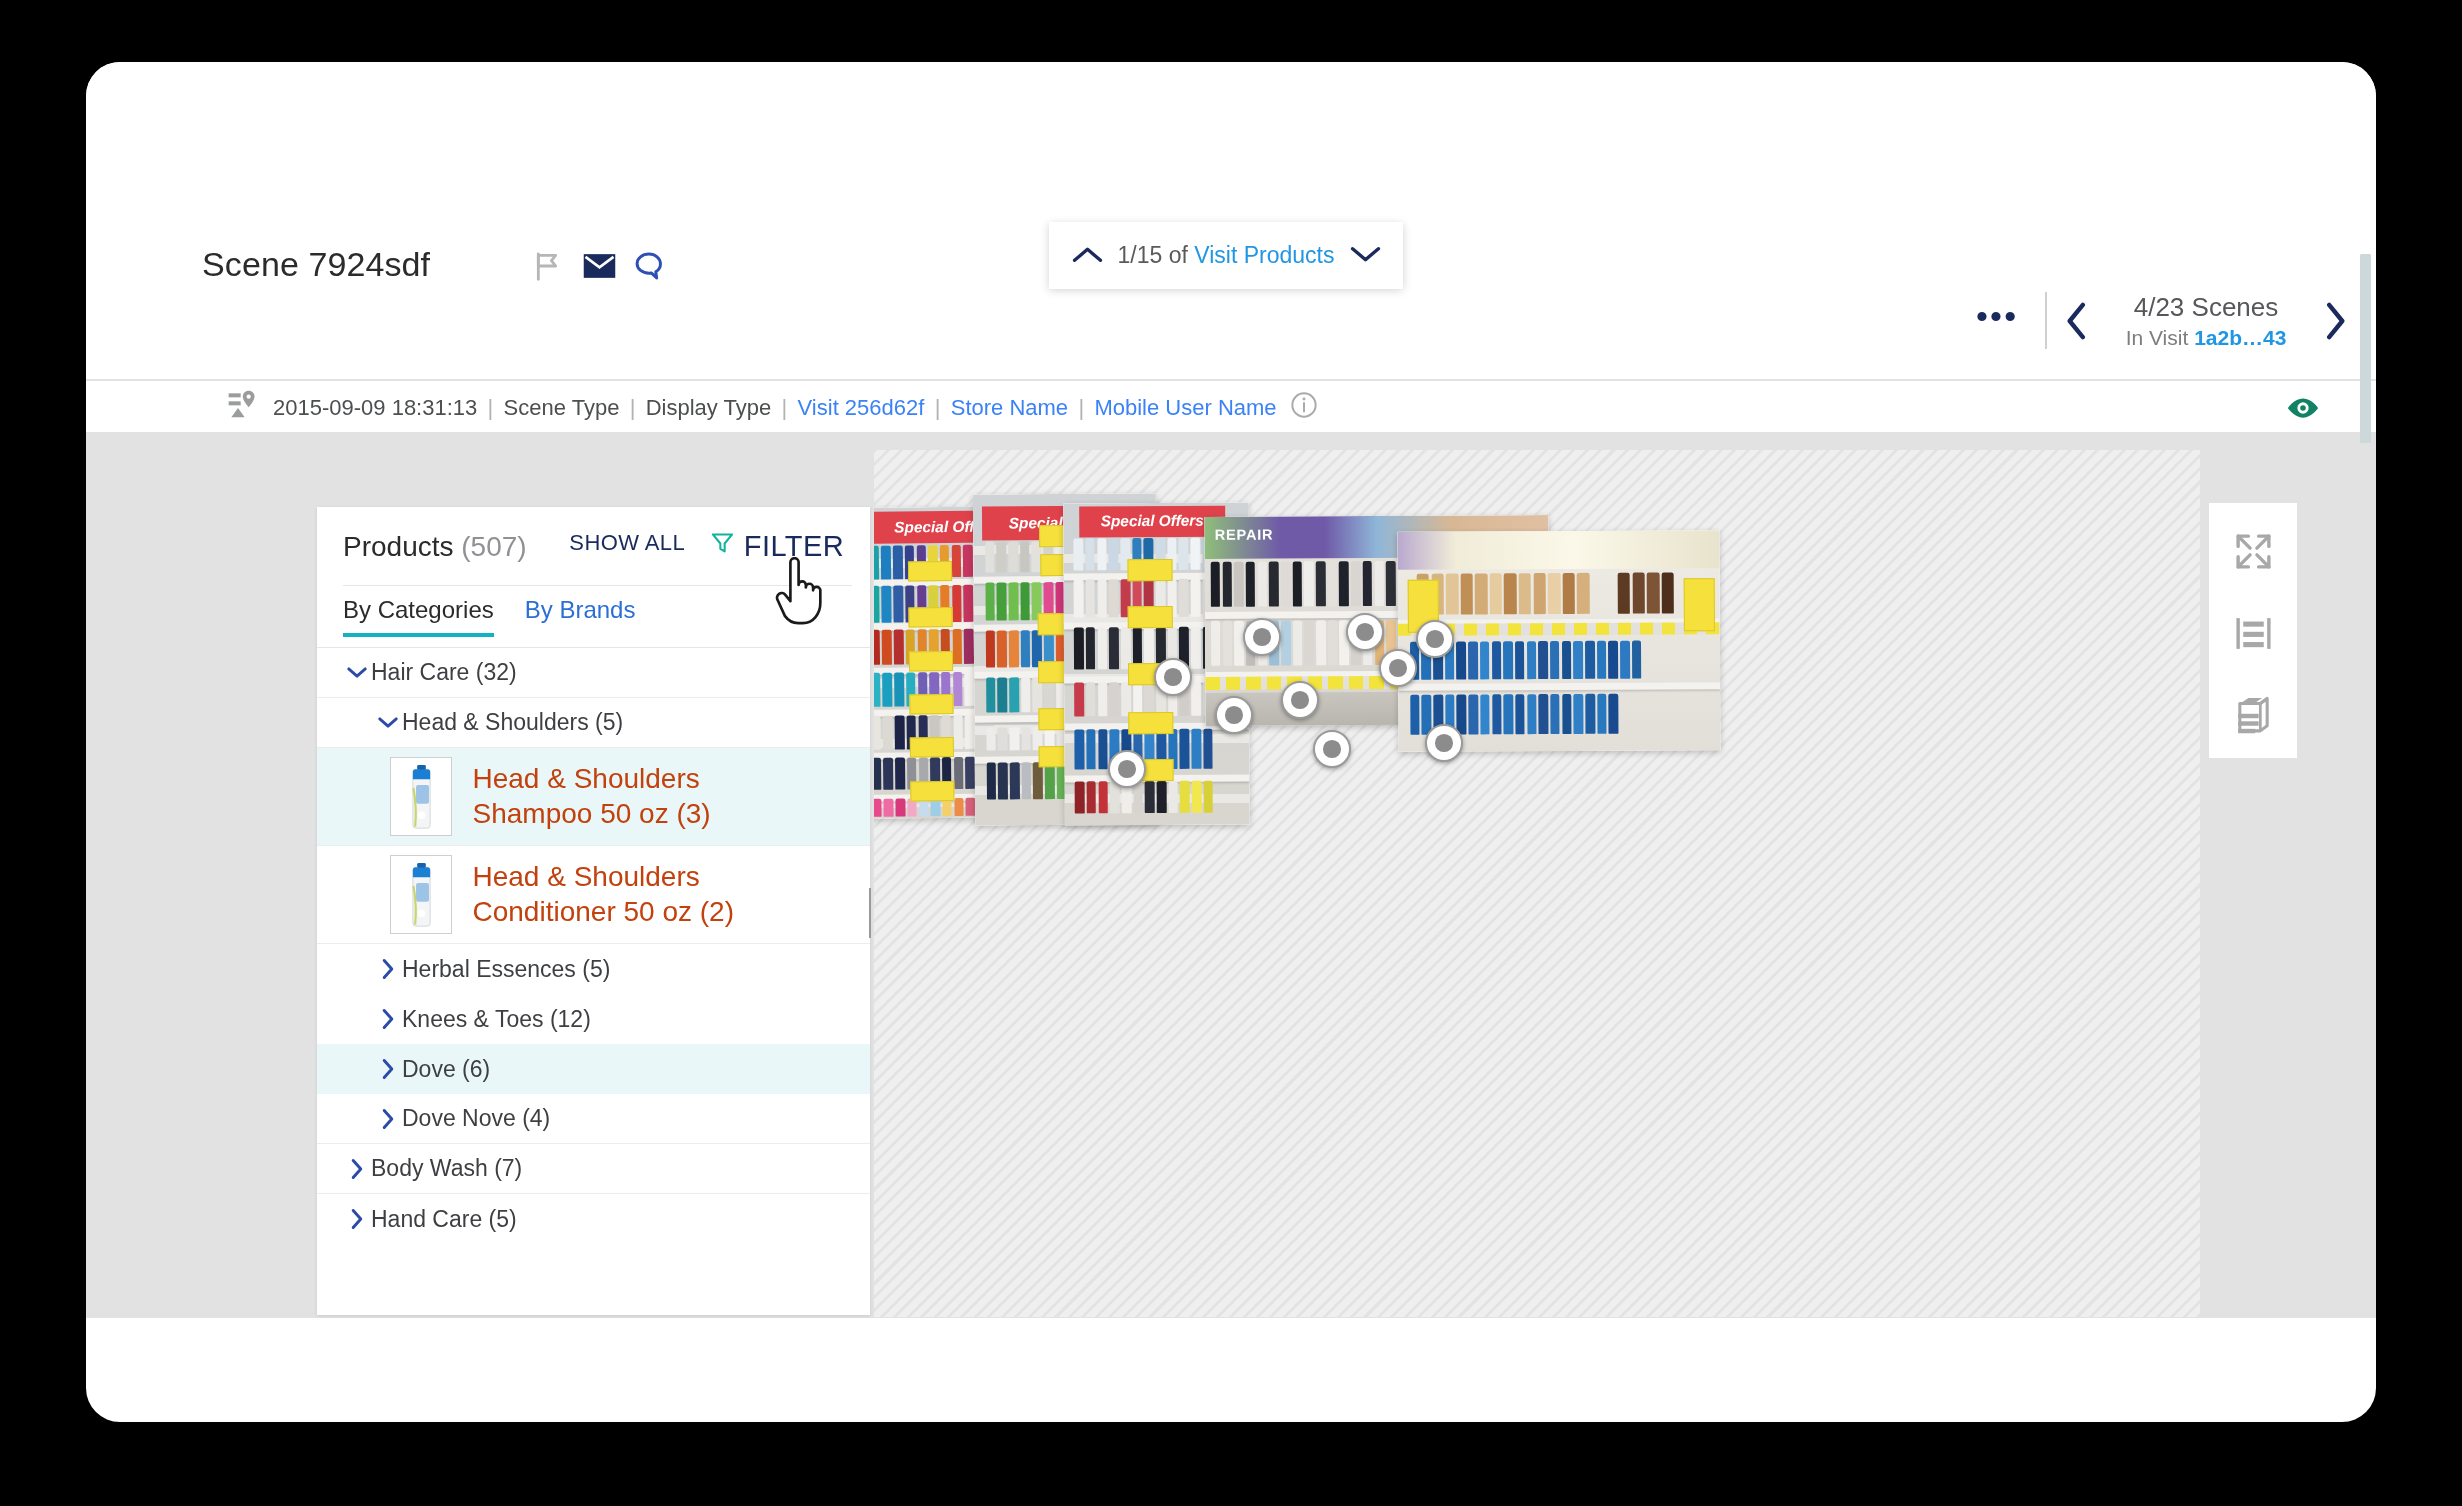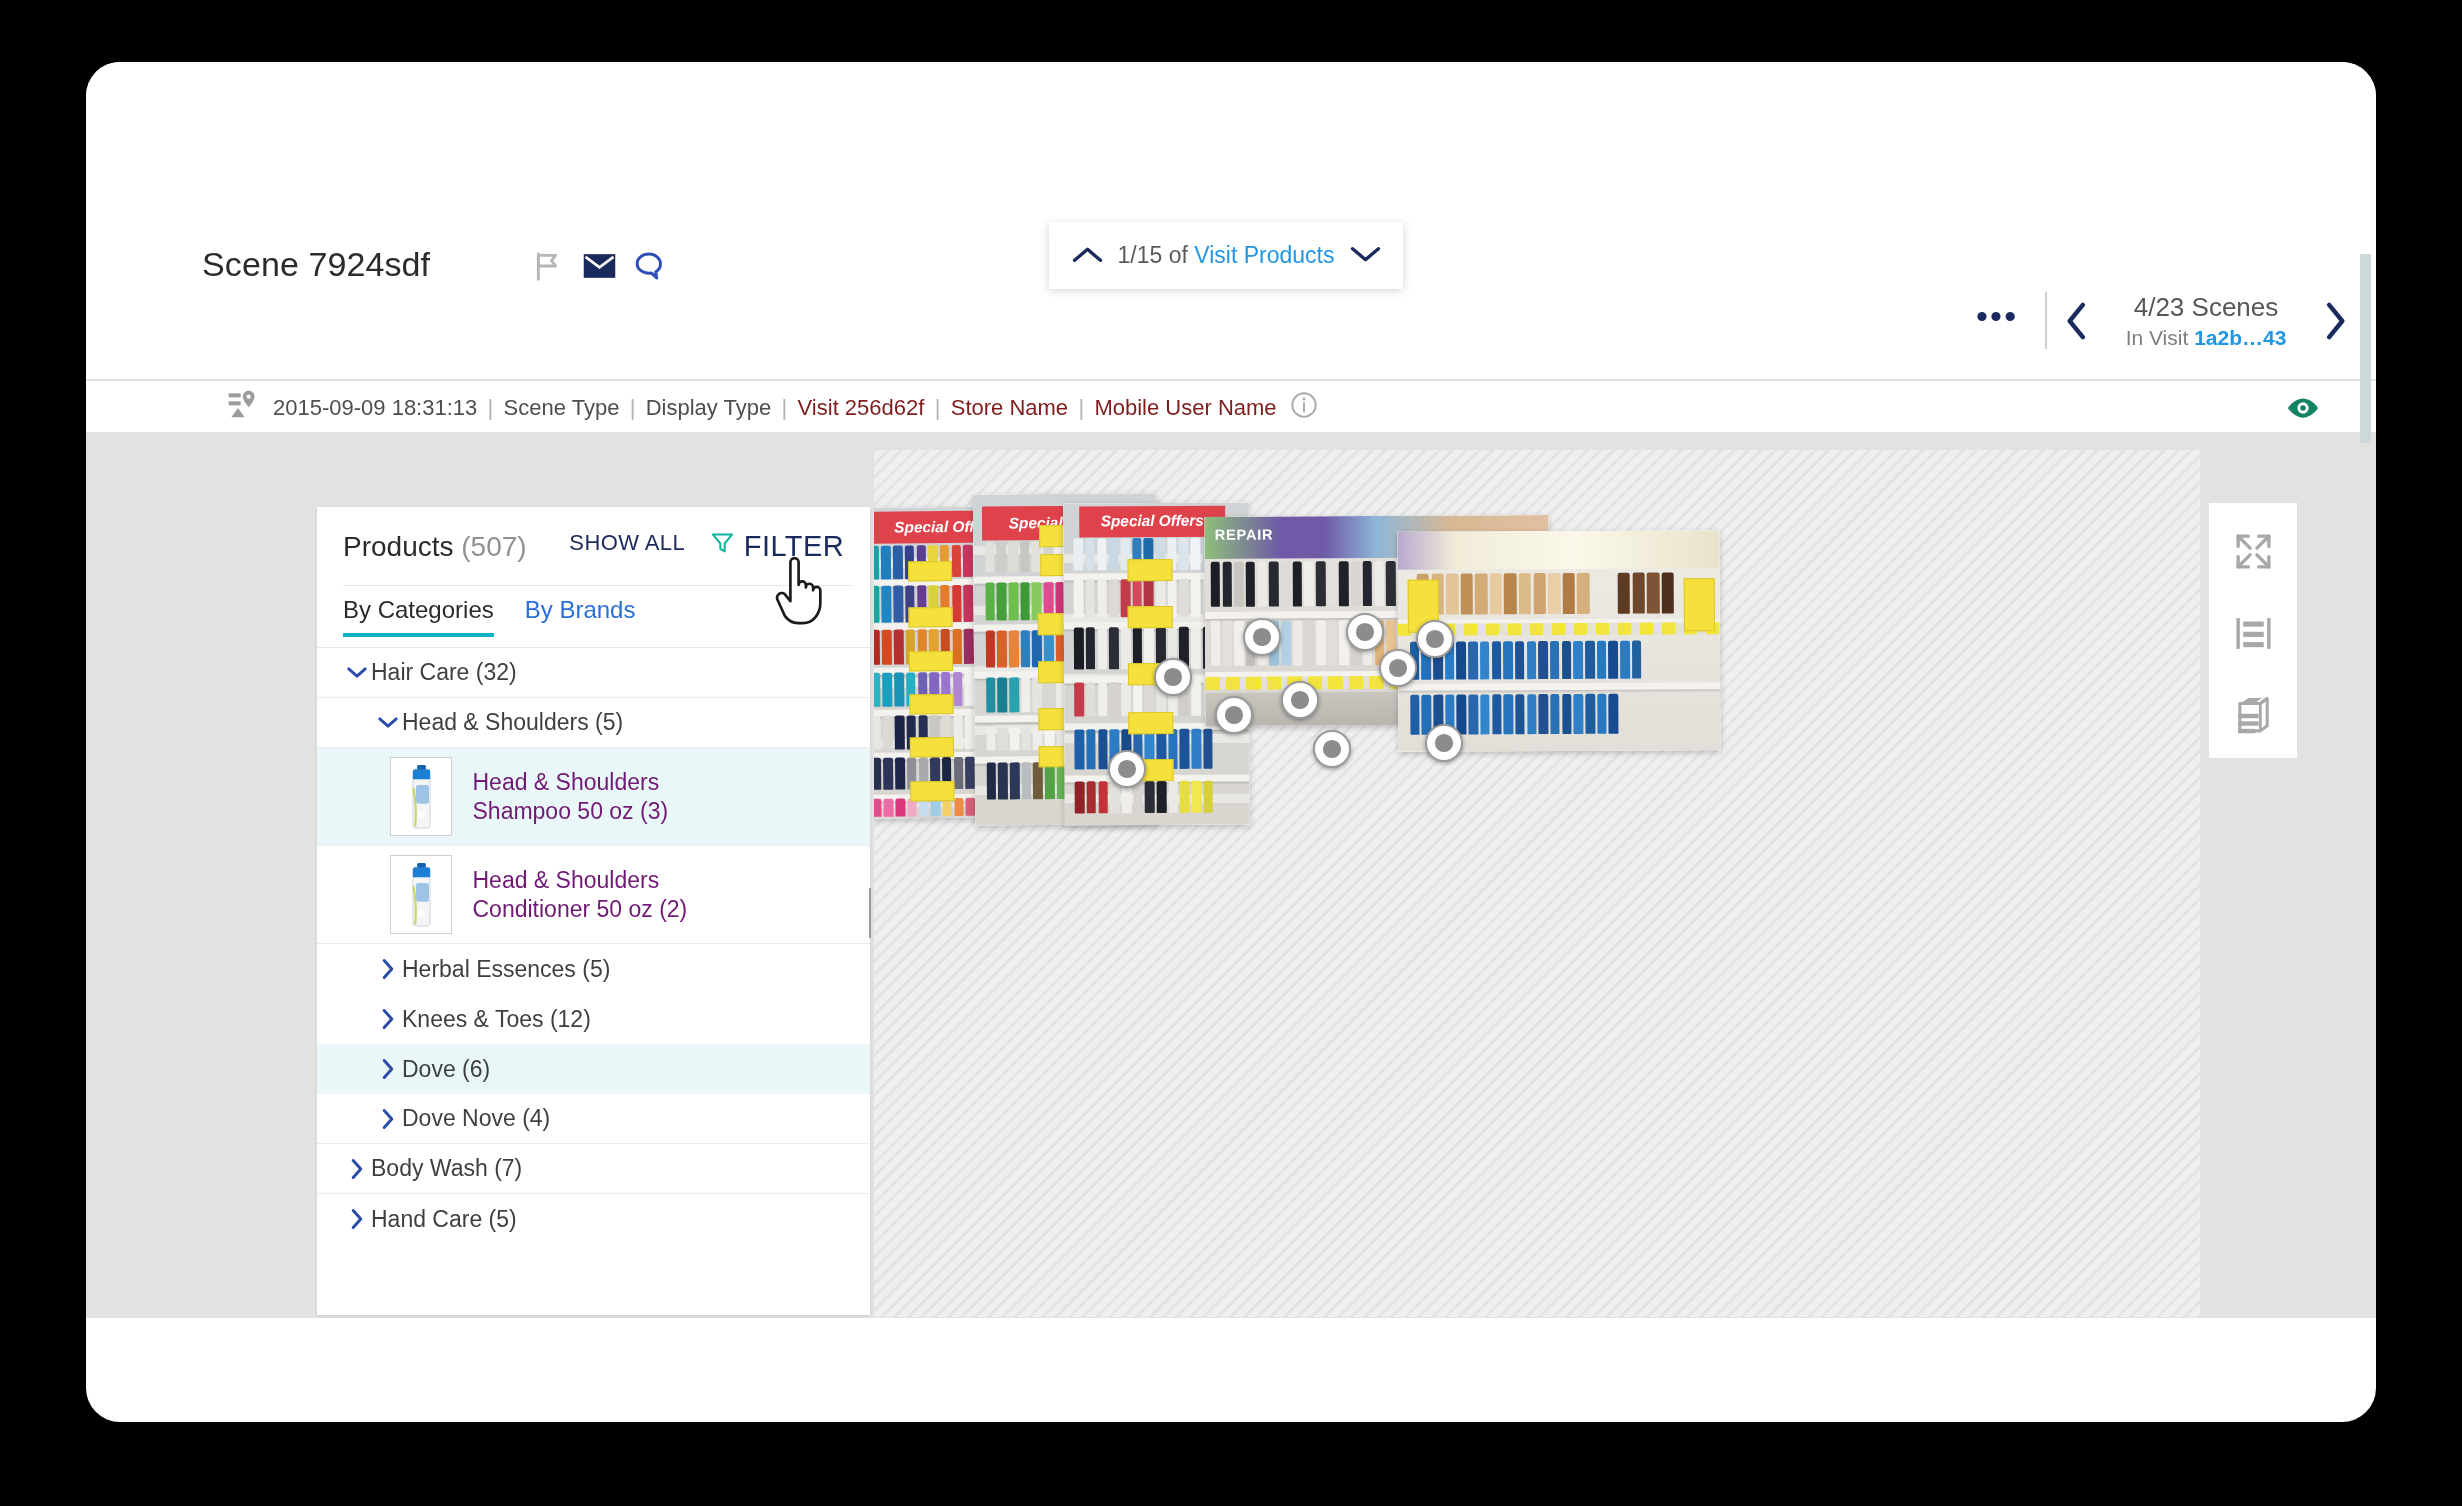--- a/index.html
+++ b/index.html
@@ -126,21 +126,21 @@
     width: 2290px; height: 50px;
   }
   #meta-inner {
     position: absolute;
     left: 187px; top: 10.3px;
     display: flex; align-items: center;
     font-size: 22px; color: #4c4e50;
     white-space: nowrap;
   }
   #meta-inner .sep { color: #b0b2b4; margin: 0 10.3px; }
-  #meta-inner .lnk { color: #7f1d1d; }
+  #meta-inner .lnk { color: #3b82f6; }
   #geo-icon { position: absolute; left: 139px; top: 7.3px; }
   #info-icon { margin-left: 13px; cursor: pointer; }
   #eye-icon { position: absolute; left: 2200px; top: 16px; cursor: pointer; }
 
   
   #workspace {
     position: absolute;
     left: 0; top: 370px;
     width: 2290px; height: 886px;
     background: #e2e2e2;
@@ -222,21 +222,21 @@
     width: 28px; flex: none; color: #2a4ba8; font-size: 22px;
     display: flex; align-items: center; justify-content: center;
   }
   .thumb {
     width: 62px; height: 79px; flex: none;
     border: 1.5px solid #cfcfcf; background: #fff;
     margin-right: 20.5px;
     display: flex; align-items: center; justify-content: center;
     overflow: hidden;
   }
-  .prod-label { line-height: 1.22; font-size: 23px; color: #701a75; }
+  .prod-label { line-height: 1.22; font-size: 28px; color: #c2410c; }
 
   
   #panel-scroll-track {
     position: absolute; right: 5.1px; top: 189px;
     width: 11px; height: 612px; background: transparent;
   }
   #panel-scroll-thumb {
     position: absolute; right: 5.1px; top: 192px;
     width: 11px; height: 189px; background: #ccd8da; border-radius: 1.5px;
     cursor: pointer;

